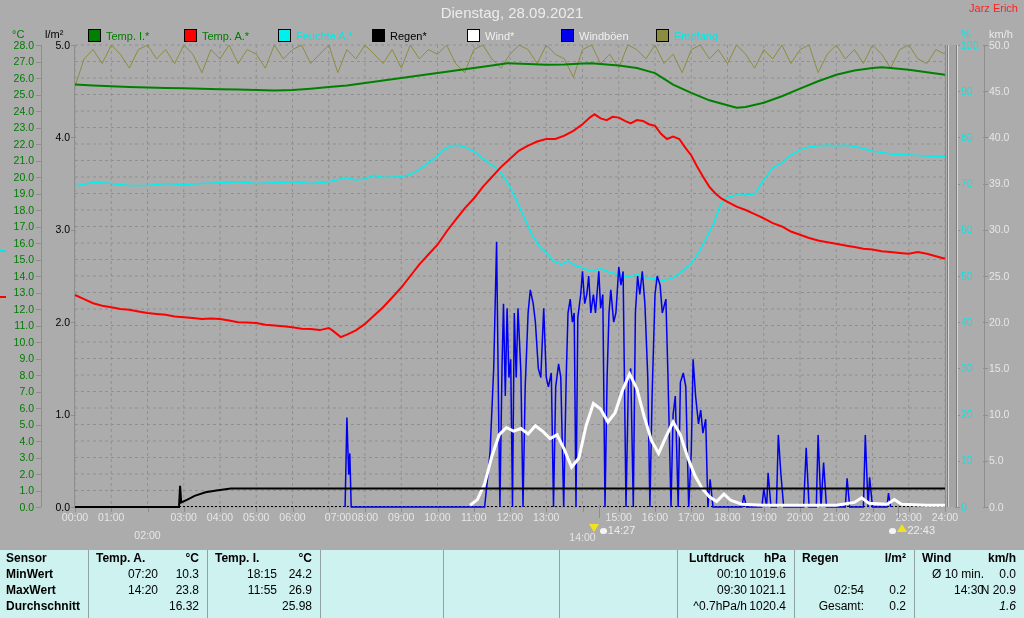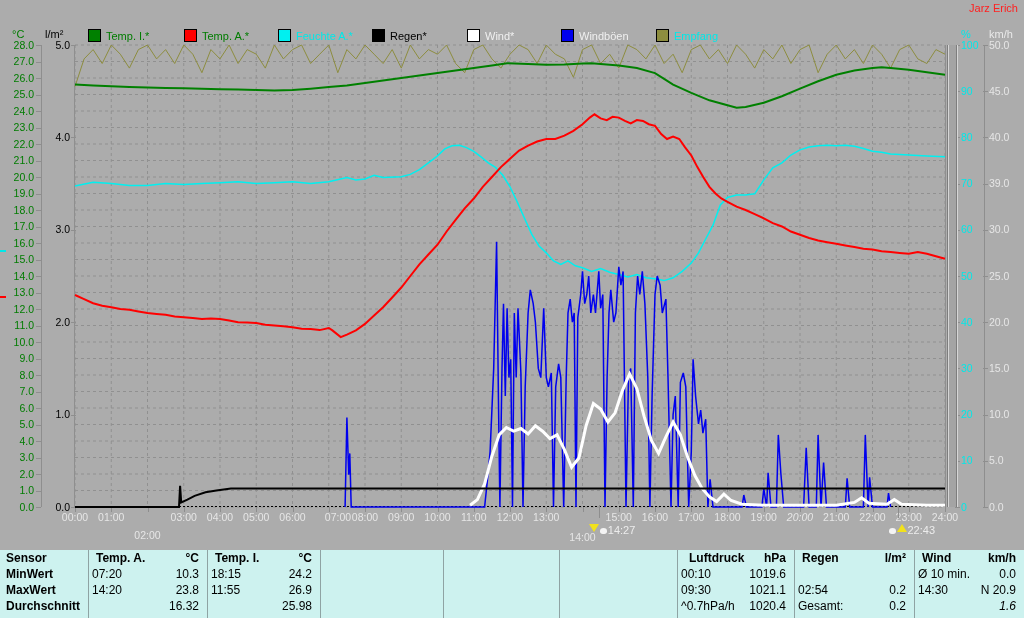--- a/index.html
+++ b/index.html
@@ -21,28 +21,29 @@
   .edge-dash{position:absolute;left:0;width:6px;height:2px;}
   .marker{position:absolute;height:16px;font-size:11px;color:#ececec;white-space:nowrap;}
   .marker .t-down{display:inline-block;width:0;height:0;border-left:5px solid transparent;border-right:5px solid transparent;border-top:8px solid #f2e21c;vertical-align:2px;}
   .marker .t-up{display:inline-block;width:0;height:0;border-left:5px solid transparent;border-right:5px solid transparent;border-bottom:8px solid #f2e21c;vertical-align:2px;}
   .marker .blob{display:inline-block;width:7px;height:6px;background:#f4f4f4;border-radius:50% 50% 40% 40%;vertical-align:0px;margin:0 1px;}
   .marker-tick{position:absolute;width:1px;height:13px;background:#8e8e8e;}
   .table{position:absolute;left:0;top:550px;width:1024px;height:68px;background:#cdf2ef;}
   .tcell{position:absolute;font-size:12px;color:#000;height:15px;line-height:15px;white-space:nowrap;}
   .tcell.b{font-weight:bold;}
   .tcell.ra{text-align:right;}
-  .tcell.ca{text-align:left;}
+  .tcell.ca{text-align:right;}
   .tsep{position:absolute;top:0;width:1px;height:68px;background:#8fa3a3;}
   svg{position:absolute;overflow:visible;}
 </style>
 </head>
 <body>
 
 <div class="screen">
+  <div class="title">Dienstag, 28.09.2021</div>
   <div class="watermark">Jarz Erich</div>
 
   <div class="unit-label" style="left:12px;color:#007c00;">°C</div>
   <div class="unit-label" style="left:45px;color:#000;">l/m²</div>
   <div class="unit-label" style="left:961px;color:#00e8e8;">%</div>
   <div class="unit-label" style="left:989px;color:#eaeaea;">km/h</div>
 
   <div id="legend">
       <div class="legend-item" style="left: 88px;"><span class="sw" style="background: rgb(0, 128, 0);"></span><span class="lb" style="color: rgb(0, 124, 0);">Temp. I.*</span></div>
       <div class="legend-item" style="left: 184px;"><span class="sw" style="background: rgb(255, 0, 0);"></span><span class="lb" style="color: rgb(0, 124, 0);">Temp. A.*</span></div>
@@ -205,21 +206,21 @@
       <div class="tick c" style="color: rgb(230, 230, 230); top: 512px; left: 598.75px; width: 40px;">15:00</div>
       <div class="marker-tick" style="height: 5px; left: 618.75px; top: 507px;"></div>
       <div class="tick c" style="color: rgb(230, 230, 230); top: 512px; left: 635px; width: 40px;">16:00</div>
       <div class="marker-tick" style="height: 5px; left: 655px; top: 507px;"></div>
       <div class="tick c" style="color: rgb(230, 230, 230); top: 512px; left: 671.25px; width: 40px;">17:00</div>
       <div class="marker-tick" style="height: 5px; left: 691.25px; top: 507px;"></div>
       <div class="tick c" style="color: rgb(230, 230, 230); top: 512px; left: 707.5px; width: 40px;">18:00</div>
       <div class="marker-tick" style="height: 5px; left: 727.5px; top: 507px;"></div>
       <div class="tick c" style="color: rgb(230, 230, 230); top: 512px; left: 743.75px; width: 40px;">19:00</div>
       <div class="marker-tick" style="height: 5px; left: 763.75px; top: 507px;"></div>
-      <div class="tick c" style="color: rgb(230, 230, 230); top: 512px; left: 780px; width: 40px; font-style: italic;">20:00</div>
+      <div class="tick c" style="color: rgb(230, 230, 230); top: 512px; left: 780px; width: 40px;">20:00</div>
       <div class="marker-tick" style="height: 5px; left: 800px; top: 507px;"></div>
       <div class="tick c" style="color: rgb(230, 230, 230); top: 512px; left: 816.25px; width: 40px;">21:00</div>
       <div class="marker-tick" style="height: 5px; left: 836.25px; top: 507px;"></div>
       <div class="tick c" style="color: rgb(230, 230, 230); top: 512px; left: 852.5px; width: 40px;">22:00</div>
       <div class="marker-tick" style="height: 5px; left: 872.5px; top: 507px;"></div>
       <div class="tick c" style="color: rgb(230, 230, 230); top: 512px; left: 888.75px; width: 40px;">23:00</div>
       <div class="marker-tick" style="height: 5px; left: 908.75px; top: 507px;"></div>
       <div class="tick c" style="color: rgb(230, 230, 230); top: 512px; left: 925px; width: 40px;">24:00</div>
       <div class="marker-tick" style="height: 5px; left: 945px; top: 507px;"></div>
       <div class="edge-dash" style="background: rgb(0, 232, 232); top: 250px;"></div>

